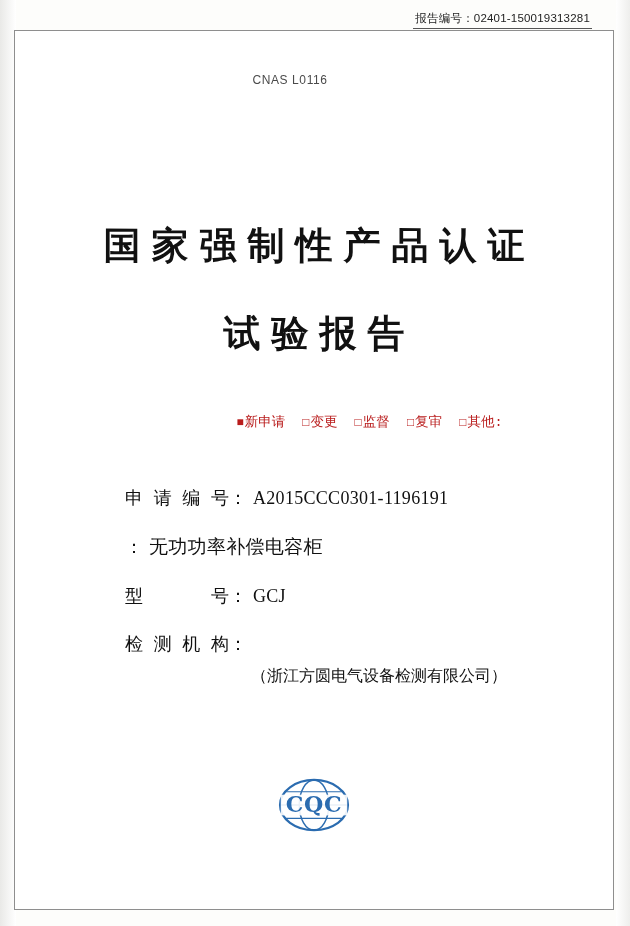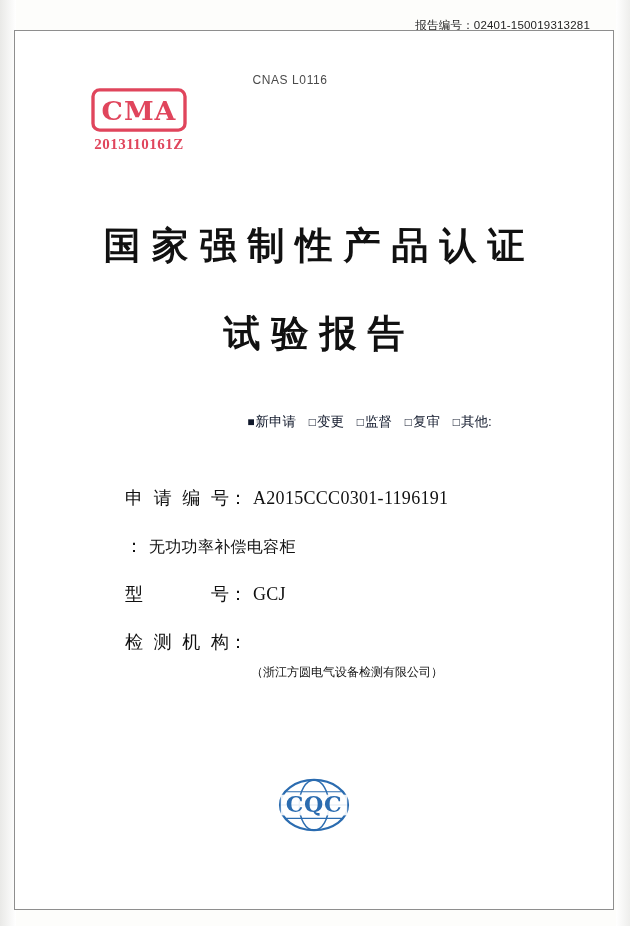--- a/index.html
+++ b/index.html
@@ -26,21 +26,20 @@
 
   
   .report-no-wrap {
     position: absolute;
     left: 0;
     top: 8px;
     width: 592px;
     text-align: right;
     padding-right: 0;
     box-sizing: border-box;
-    margin-top: 7px;
   }
   .report-no {
     display: inline-block;
     font-family: "Liberation Sans", sans-serif;
     font-size: 11.5px;
     letter-spacing: 0.2px;
     color: #222;
     border-bottom: 1px solid #555;
     padding: 0 2px 2px 2px;
     white-space: nowrap;
@@ -133,23 +132,23 @@
     text-indent: 11px;
   }
 
   
   .checkrow {
     position: absolute;
     top: 382px;
     left: 0;
     width: 100%;
     text-align: center;
-    font-family: Liberation Sans, sans-serif;
+    font-family: Liberation Mono, monospace;
     font-size: 13.5px;
-    color: #0f172a;
+    color: #b91c1c;
     padding-left: 120px;
     box-sizing: border-box;
   }
   .checkrow .opt {
     display: inline-block;
     margin-right: 9px;
     white-space: nowrap;
   }
   .box {
     display: inline-block;
@@ -185,28 +184,28 @@
     padding: 0 6px 0 0;
   }
   .field .val {
     flex: 1 1 auto;
     font-family: "Liberation Serif", serif;
     font-size: 18px;
     letter-spacing: 0.3px;
   }
   .field .val.cn {
     font-family: Liberation Sans, sans-serif;
-    font-size: 16px;
+    font-size: 19px;
   }
   .field-sub {
     margin-top: -14px;
     margin-bottom: 24px;
     padding-left: 126px;
     font-family: Liberation Serif, serif;
-    font-size: 12px;
+    font-size: 16px;
     color: #111;
   }
 
   
   .cqc {
     position: absolute;
     left: 0;
     top: 740px;
     width: 100%;
     text-align: center;
@@ -242,29 +241,20 @@
   <div class="scan-shade-r"></div>
 
   <div class="report-no-wrap">
     <span class="report-no"><span>报告编号：</span><span>02401-150019313281</span></span>
   </div>
 
   <div class="frame">
 
     <div class="marks">
 
-      <div class="cma-block">
-        <div class="cma-logo">
-          <svg viewBox="0 0 200 96" width="96" height="46" aria-hidden="true">
-            <rect x="4" y="6" width="192" height="84" rx="14" ry="14" fill="none" stroke="#e0455c" stroke-width="7"></rect>
-            <text x="100" y="68" text-anchor="middle" font-family="DejaVu Serif, serif" font-size="56" font-weight="bold" fill="#e0455c" letter-spacing="2">CMA</text>
-          </svg>
-        </div>
-        <div class="cma-code">2013110161Z</div>
-      </div>
 
       <div class="cnas-block">
         <div class="cnas-sub">CNAS L0116</div>
       </div>
 
     </div>
 
     <div class="title-main">国家强制性产品认证</div>
     <div class="title-sub">试验报告</div>
 

